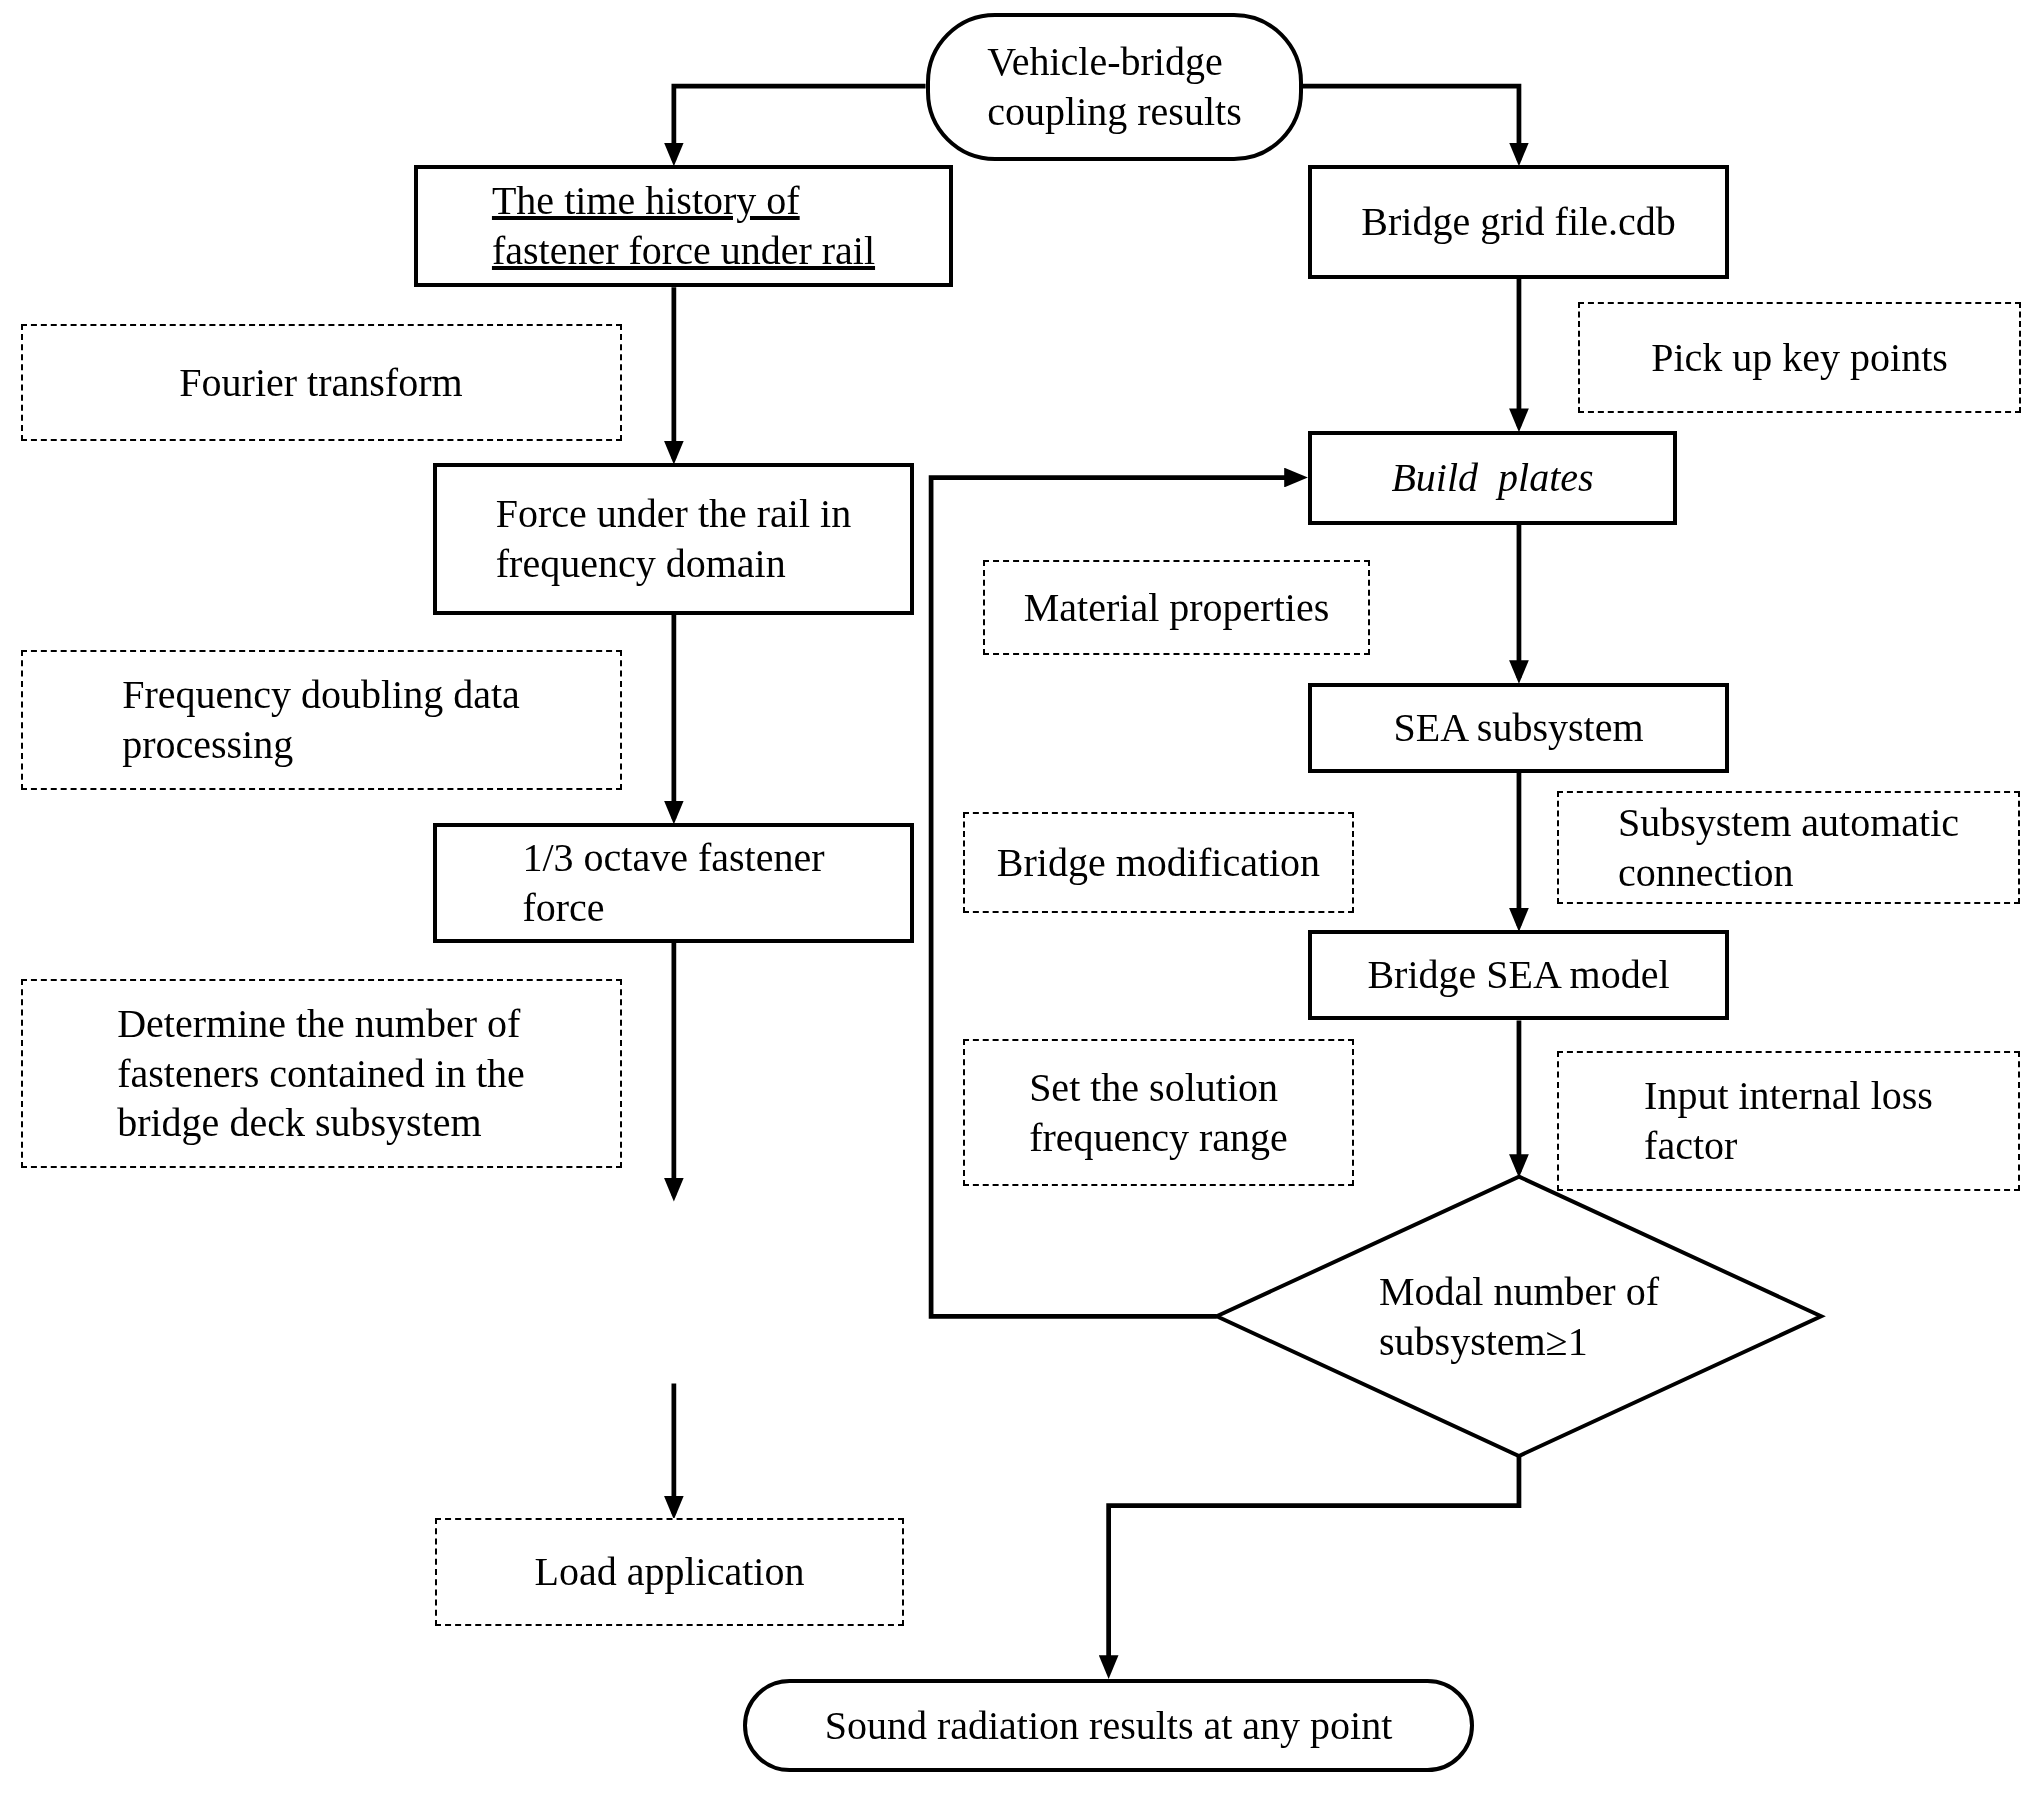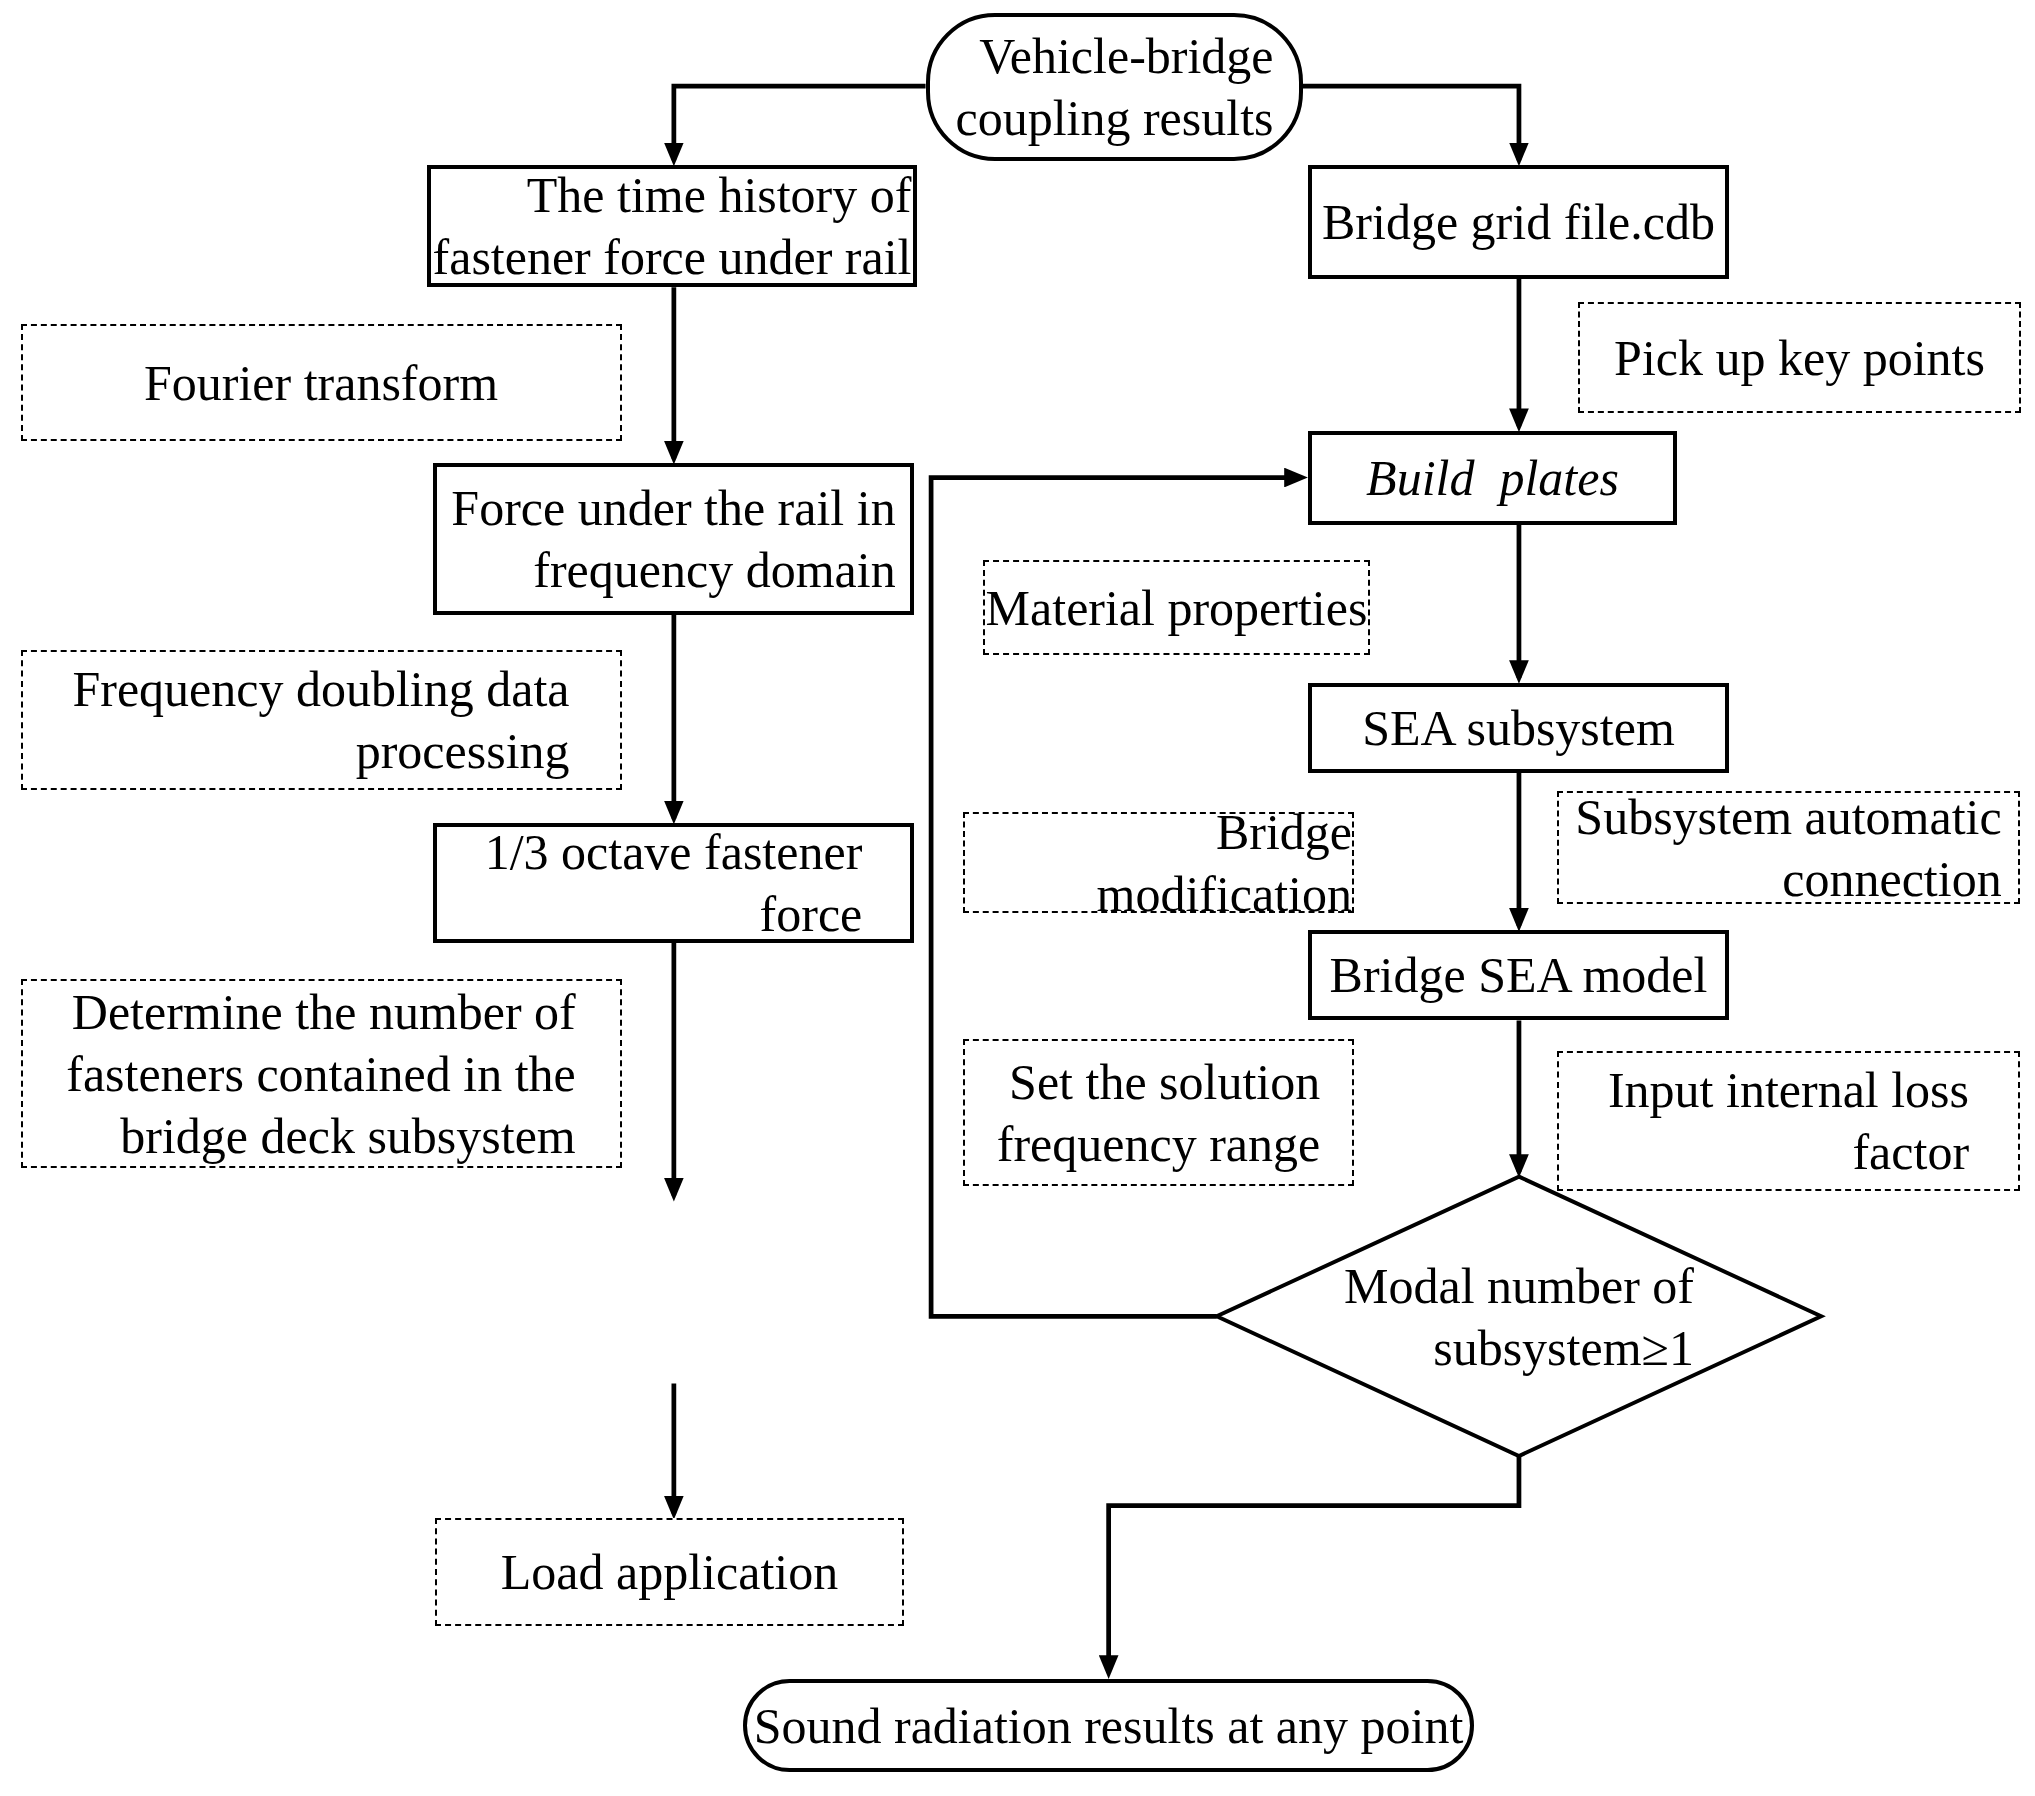--- a/index.html
+++ b/index.html
@@ -15,23 +15,23 @@
     position: absolute;
     left: 0; top: 0;
     width: 2035px; height: 1797px;
   }
   .node {
     position: absolute;
     box-sizing: border-box;
     display: flex;
     align-items: center;
     justify-content: center;
-    text-align: right;
+    text-align: left;
     white-space: pre-wrap;
-    font-size: 50px;
+    font-size: 40px;
     line-height: 1.24;
     background: #ffffff;
   }
   .solid      { border: 4px solid #000000; }
   .dashed     { border: 2.4px dashed #000000; }
   .terminator { border: 4px solid #000000; }
   .diamond-label { background: transparent; border: none; }
 </style>
 </head>
 <body>
@@ -58,21 +58,21 @@
     <path d="M 1925 979 L 1925 1173" fill="none" stroke="#000000" stroke-width="6" marker-end="url(#arr)"></path>
     <path d="M 1925 1293 L 1925 1485" fill="none" stroke="#000000" stroke-width="6" marker-end="url(#arr)"></path>
     <path d="M 1542 1668 L 1180 1668 L 1180 605 L 1650 605" fill="none" stroke="#000000" stroke-width="6" marker-end="url(#arr)"></path>
     <path d="M 1925 1845 L 1925 1908 L 1405 1908 L 1405 2120" fill="none" stroke="#000000" stroke-width="6" marker-end="url(#arr)"></path>
   </svg>
 
   <div class="node terminator" style="left:926px; top:12.6px; width:377px; height:148px; border-radius:69px;">Vehicle-bridge
 coupling results</div>
   <div class="node terminator" style="left:743px; top:1679px; width:731px; height:93px; border-radius:47px;">Sound radiation results at any point</div>
 
-  <div class="node solid" style="left:427px; top:165px; width:490px; height:122px;">The time history of
+  <div class="node solid" style="left:414px; top:165px; width:539px; height:122px;text-decoration:underline;">The time history of
 fastener force under rail</div>
   <div class="node solid" style="left:433px; top:463px; width:481px; height:152px;">Force under the rail in
 frequency domain</div>
   <div class="node solid" style="left:433px; top:823px; width:481px; height:120px;">1/3 octave fastener
 force</div>
 
   <div class="node solid" style="left:1308px; top:165px; width:421px; height:114px;">Bridge grid file.cdb</div>
   <div class="node solid" style="left:1308px; top:431px; width:369px; height:94px;font-style:italic;">Build  plates</div>
   <div class="node solid" style="left:1308px; top:683px; width:421px; height:90px;">SEA subsystem</div>
   <div class="node solid" style="left:1308px; top:930px; width:421px; height:90px;">Bridge SEA model</div>

